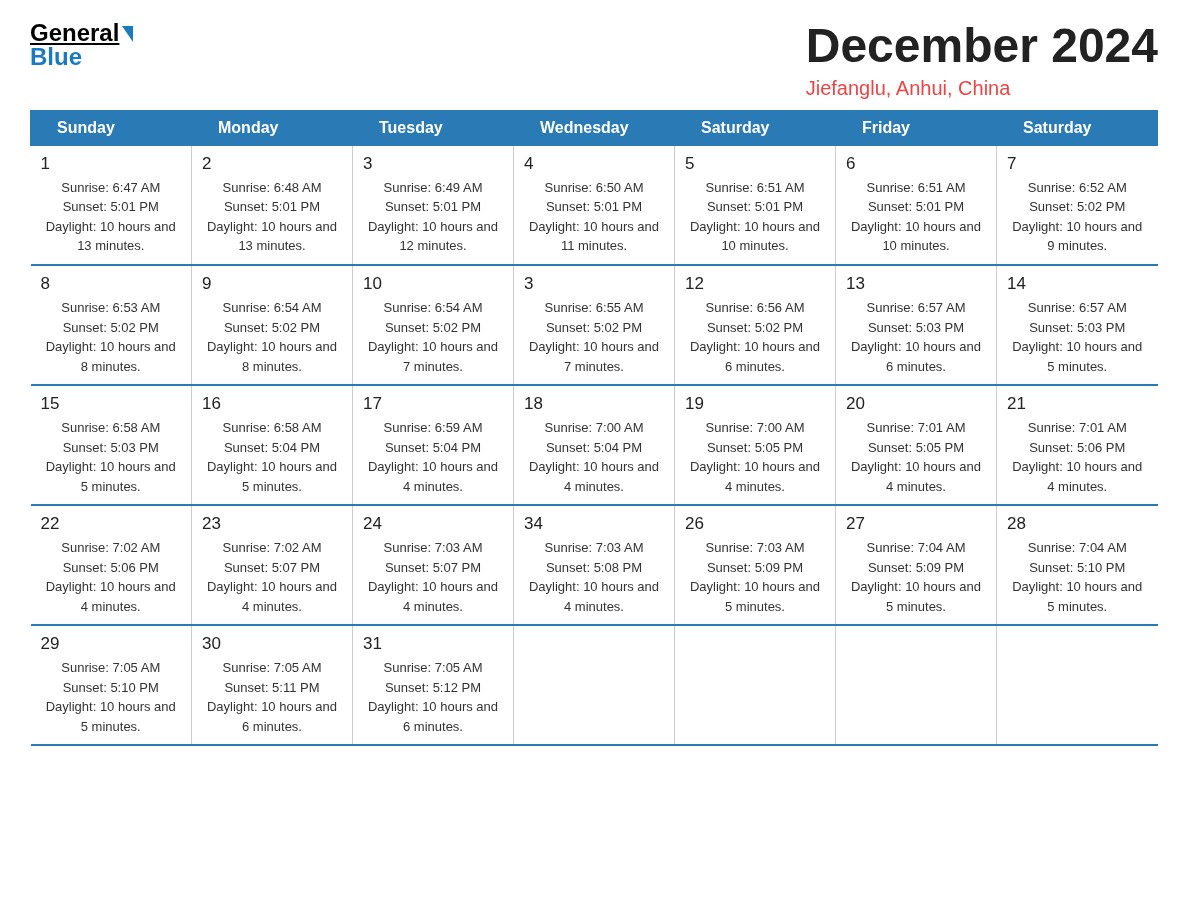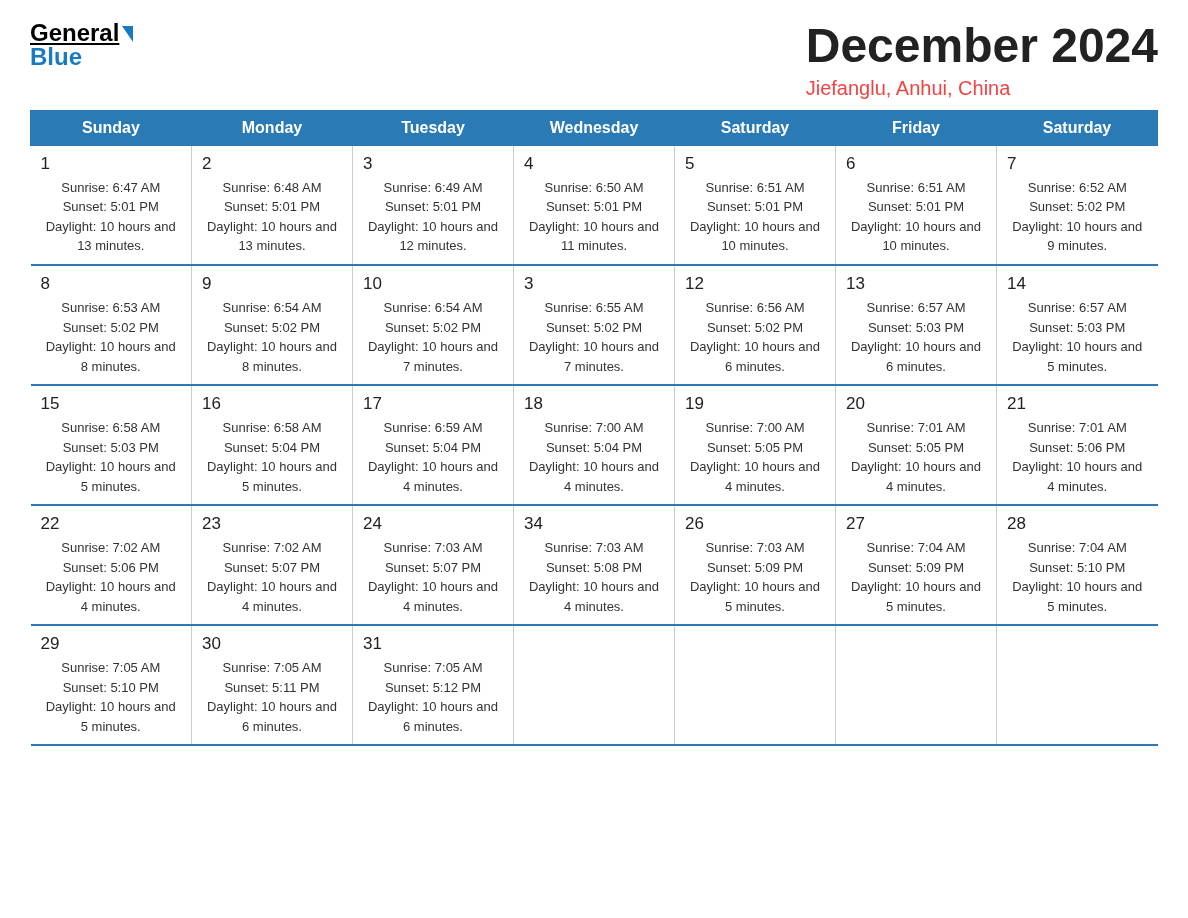--- a/index.html
+++ b/index.html
@@ -35,21 +35,21 @@
       margin-top: 10px;
     }
     .calendar thead tr {
       background-color: #2a7ab5;
     }
     .calendar thead th {
       color: #fff;
       font-size: 16px;
       font-weight: bold;
       padding: 8px 26px;
-      text-align: center;
+      text-align: left;
       border: 1px solid #2a7ab5;
     }
     .calendar tbody tr {
       border-bottom: 2px solid #2a7ab5;
     }
     .calendar tbody td {
       vertical-align: top;
       padding: 8px 10px;
       border-left: 1px solid #ccc;
       border-right: 1px solid #ccc;

